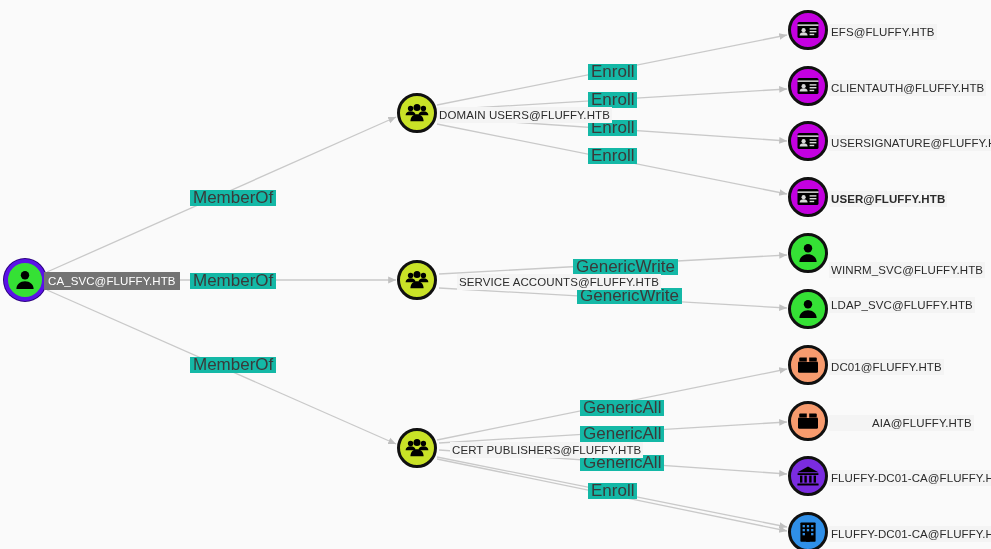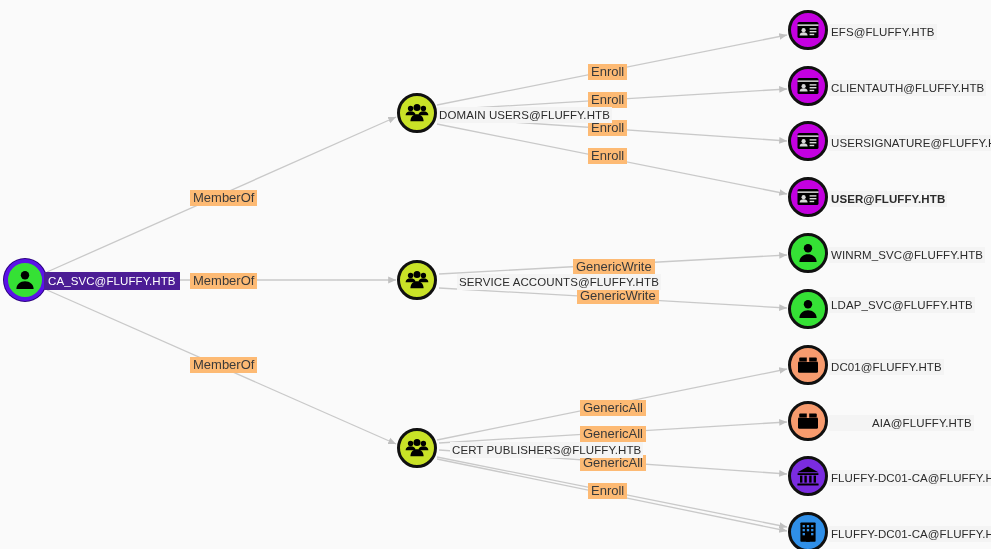--- a/index.html
+++ b/index.html
@@ -39,32 +39,32 @@
     z-index:6;
     font-size:11.5px;
     line-height:14px;
     color:#2b2b2b;
     background:#f4f4f4;
     padding:1px 2px;
     white-space:nowrap;
     letter-spacing:0.1px;
   }
   .node-label.selected-label{
-    background:#4c1d95;
+    background:#737373;
     color:#ffffff;
     padding:2px 4px;
     font-size:11.5px;
   }
   .edge-label{
     position:absolute;
     z-index:6;
-    font-size:13px;
+    font-size:17px;
     line-height:14px;
     color:#3a3a3a;
-    background:#fdba74;
+    background:#14b8a6;
     padding:1px 3px;
     white-space:nowrap;
   }
 </style>
 </head>
 <body>
 
 <div id="graph-canvas">
   <svg id="edge-layer" viewBox="0 0 991 549" width="991" height="549">
     <defs>
@@ -245,20 +245,20 @@
       <div class="edge-label" style="left: 580px; top: 455px;">GenericAll</div>
       <div class="edge-label" style="left: 588px; top: 483px;">Enroll</div>
       <div class="node-label selected-label" style="left: 44px; top: 272px;">CA_SVC@FLUFFY.HTB</div>
       <div class="node-label" style="left: 437px; top: 107px;">DOMAIN USERS@FLUFFY.HTB</div>
       <div class="node-label" style="left: 457px; top: 274px;">SERVICE ACCOUNTS@FLUFFY.HTB</div>
       <div class="node-label" style="left: 437px; top: 442px; margin-left: 13px;">CERT PUBLISHERS@FLUFFY.HTB</div>
       <div class="node-label" style="left: 829px; top: 24px;">EFS@FLUFFY.HTB</div>
       <div class="node-label" style="left: 829px; top: 80px;">CLIENTAUTH@FLUFFY.HTB</div>
       <div class="node-label" style="left: 829px; top: 135px;">USERSIGNATURE@FLUFFY.HTB</div>
       <div class="node-label" style="left: 829px; top: 191px; font-weight: bold;">USER@FLUFFY.HTB</div>
-      <div class="node-label" style="left: 829px; top: 247px;">WINRM_SVC@FLUFFY.HTB</div>
+      <div class="node-label" style="left: 829px; top: 262px;">WINRM_SVC@FLUFFY.HTB</div>
       <div class="node-label" style="left: 829px; top: 297px;">LDAP_SVC@FLUFFY.HTB</div>
       <div class="node-label" style="left: 829px; top: 359px;">DC01@FLUFFY.HTB</div>
       <div class="node-label" style="left: 829px; top: 415px; padding-left: 43px;">AIA@FLUFFY.HTB</div>
       <div class="node-label" style="left: 829px; top: 470px;">FLUFFY-DC01-CA@FLUFFY.HTB</div>
       <div class="node-label" style="left: 829px; top: 526px;">FLUFFY-DC01-CA@FLUFFY.HTB</div>
     </div>
 </div>
 
 </body></html>

